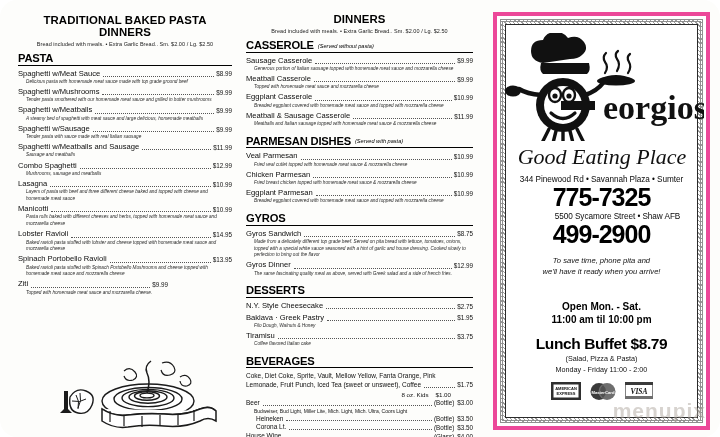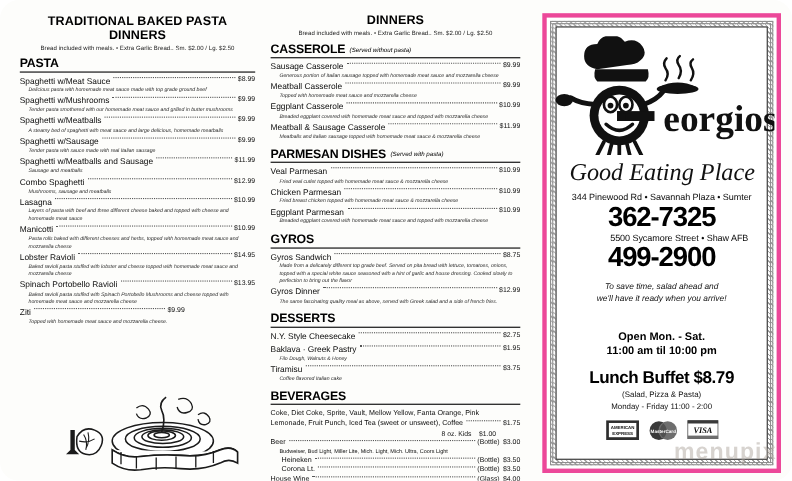--- a/index.html
+++ b/index.html
@@ -79,21 +79,21 @@
     padding-left: 4px;
     position: relative;
     top: -1.5px;
   }
   .section-head.first { margin-top: 2px; }
 
   
   .item { margin: 0 0 1.5px 0; }
   .item-row {
     display: flex;
-    align-items: flex-start;
+    align-items: flex-end;
     font-size: 7.6px;
     color: #0c0c0c;
     line-height: 1.35;
   }
   .item-name { white-space: nowrap; }
   .dots {
     flex: 1;
     border-bottom: 1px dotted #555;
     margin: 0 2px 2px 3px;
     min-width: 6px;
@@ -607,27 +607,27 @@
 
               <text x="104" y="86" font-family="'Liberation Serif', serif" font-size="34" font-weight="bold" fill="#111">eorgios</text>
             </svg>
           </div>
 
           <svg class="tagline" viewBox="0 0 200 34">
             <text x="100" y="25" text-anchor="middle" font-family="'Liberation Serif', serif" font-size="22" font-style="italic" fill="#111">Good Eating Place</text>
           </svg>
 
           <div class="addr">344 Pinewood Rd • Savannah Plaza • Sumter</div>
-          <div class="phone">362-7325</div>
+          <div class="phone">775-7325</div>
 
           <div class="addr addr2">5500 Sycamore Street • Shaw AFB</div>
           <div class="phone">499-2900</div>
 
           <div class="save-note">
-            <div>To save time, salad ahead and</div>
+            <div>To save time, phone pita and</div>
             <div>we'll have it ready when you arrive!</div>
           </div>
 
           <div class="open-line">
             <div>Open Mon. - Sat.</div>
             <div>11:00 am til 10:00 pm</div>
           </div>
 
           <div class="buffet">Lunch Buffet $8.79</div>
           <div class="buffet-sub">(Salad, Pizza &amp; Pasta)</div>

